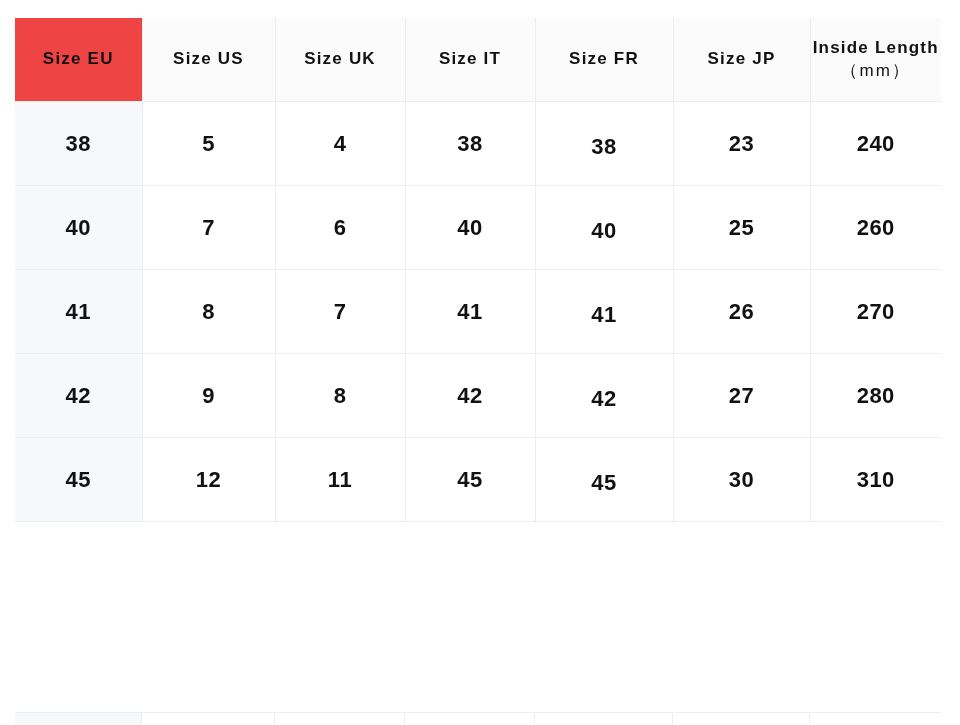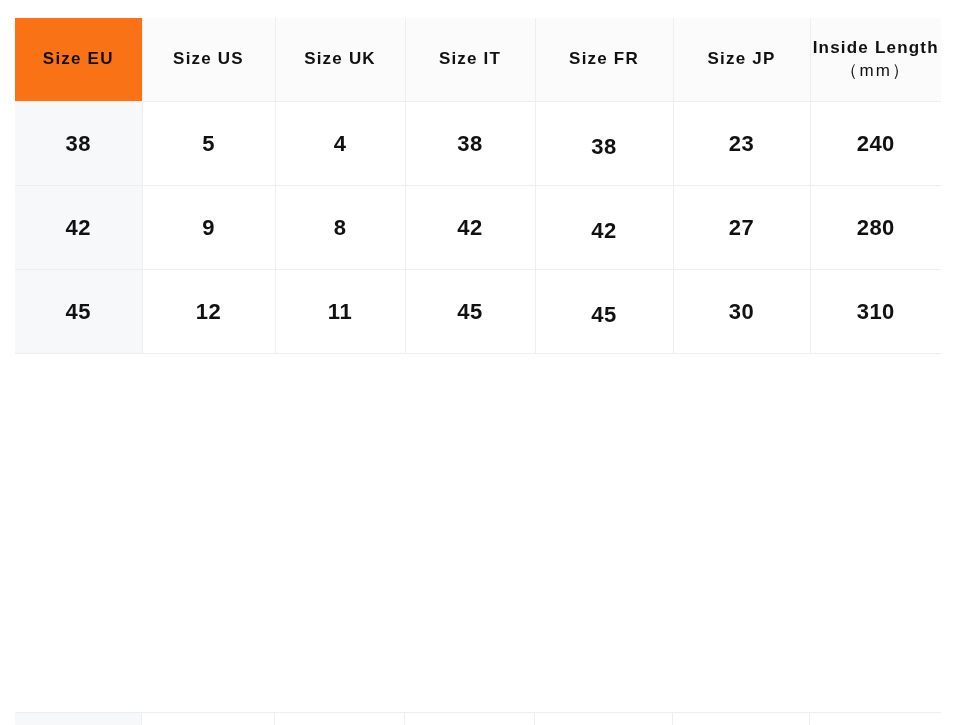--- a/index.html
+++ b/index.html
@@ -56,21 +56,21 @@
   
   table.size-table thead th {
     height: 83px;
     font-size: 17px;
     font-weight: 700;
     letter-spacing: 1.2px;
     line-height: 1.35;
     background: #fbfbfc;
   }
   table.size-table thead th.col-first {
-    background: #f97316;
+    background: #ef4444;
   }
   .hdr-sub {
     display: block;
     letter-spacing: 2px;
     font-weight: 400;
   }
 
   
   table.size-table tbody td {
     height: 76px;
@@ -151,20 +151,38 @@
         <tr>
           <td class="col-first">38</td>
           <td>5</td>
           <td>4</td>
           <td>38</td>
           <td class="col-fr">38</td>
           <td>23</td>
           <td>240</td>
         </tr>
         <tr>
+          <td class="col-first">40</td>
+          <td>7</td>
+          <td>6</td>
+          <td>40</td>
+          <td class="col-fr">40</td>
+          <td>25</td>
+          <td>260</td>
+        </tr>
+        <tr>
+          <td class="col-first">41</td>
+          <td>8</td>
+          <td>7</td>
+          <td>41</td>
+          <td class="col-fr">41</td>
+          <td>26</td>
+          <td>270</td>
+        </tr>
+        <tr>
           <td class="col-first">42</td>
           <td>9</td>
           <td>8</td>
           <td>42</td>
           <td class="col-fr">42</td>
           <td>27</td>
           <td>280</td>
         </tr>
         <tr>
           <td class="col-first">45</td>

